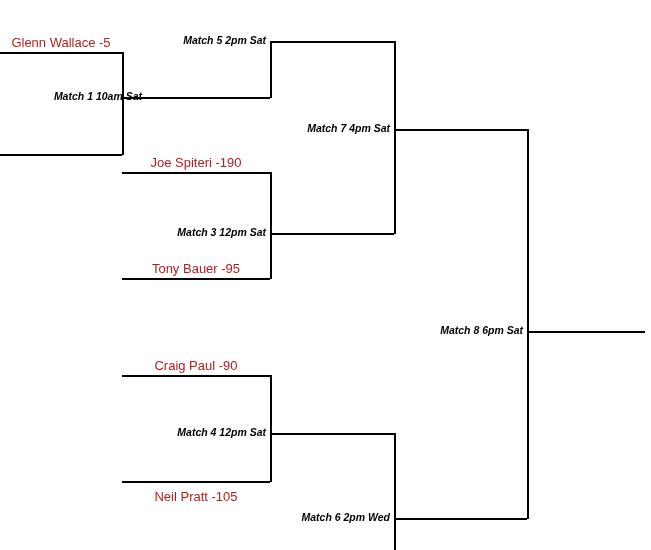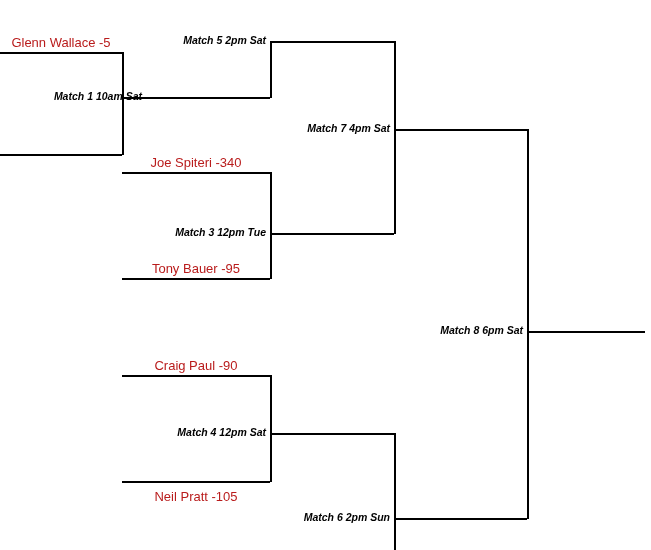--- a/index.html
+++ b/index.html
@@ -59,28 +59,28 @@
 
   <div class="player-label" style="left:0px; top:36px; width:122px;">Glenn Wallace -5</div>
   <div class="hline" style="left:0px; top:52px; width:122px;"></div>
 
   <div class="hline" style="left:0px; top:154px; width:122px;"></div>
 
   <div class="vline" style="left:122px; top:52px; height:103px;"></div>
   <div class="match-label" style="left:0px; top:90px; width:118px;margin-left:24px;">Match 1 10am Sat</div>
   <div class="hline" style="left:122px; top:97px; width:148px;"></div>
 
-  <div class="player-label" style="left:122px; top:156px; width:148px;">Joe Spiteri -340</div>
+  <div class="player-label" style="left:122px; top:156px; width:148px;">Joe Spiteri -190</div>
   <div class="hline" style="left:122px; top:172px; width:148px;"></div>
 
   <div class="player-label" style="left:122px; top:262px; width:148px;">Tony Bauer -95</div>
   <div class="hline" style="left:122px; top:278px; width:148px;"></div>
 
   <div class="vline" style="left:270px; top:172px; height:107px;"></div>
-  <div class="match-label" style="left:148px; top:226px; width:118px;">Match 3 12pm Tue</div>
+  <div class="match-label" style="left:148px; top:226px; width:118px;">Match 3 12pm Sat</div>
   <div class="hline" style="left:270px; top:233px; width:124px;"></div>
 
   <div class="vline" style="left:270px; top:41px; height:57px;"></div>
   <div class="match-label" style="left:148px; top:34px; width:118px;text-align:right;">Match 5 2pm Sat</div>
   <div class="hline" style="left:270px; top:41px; width:124px;"></div>
 
   <div class="vline" style="left:394px; top:41px; height:193px;"></div>
   <div class="match-label" style="left:272px; top:122px; width:118px;">Match 7 4pm Sat</div>
   <div class="hline" style="left:394px; top:129px; width:133px;"></div>
 
@@ -88,20 +88,20 @@
   <div class="hline" style="left:122px; top:375px; width:148px;"></div>
 
   <div class="player-label" style="left:122px; top:490px; width:148px;">Neil Pratt -105</div>
   <div class="hline" style="left:122px; top:481px; width:148px;"></div>
 
   <div class="vline" style="left:270px; top:375px; height:107px;"></div>
   <div class="match-label" style="left:148px; top:426px; width:118px;">Match 4 12pm Sat</div>
   <div class="hline" style="left:270px; top:433px; width:124px;"></div>
 
   <div class="vline" style="left:394px; top:433px; height:117px;"></div>
-  <div class="match-label" style="left:272px; top:511px; width:118px;">Match 6 2pm Sun</div>
+  <div class="match-label" style="left:272px; top:511px; width:118px;">Match 6 2pm Wed</div>
   <div class="hline" style="left:394px; top:518px; width:133px;"></div>
 
   <div class="vline" style="left:527px; top:129px; height:390px;"></div>
   <div class="match-label" style="left:405px; top:324px; width:118px;">Match 8 6pm Sat</div>
   <div class="hline" style="left:527px; top:331px; width:118px;"></div>
 
 </div>
 
 </body></html>

